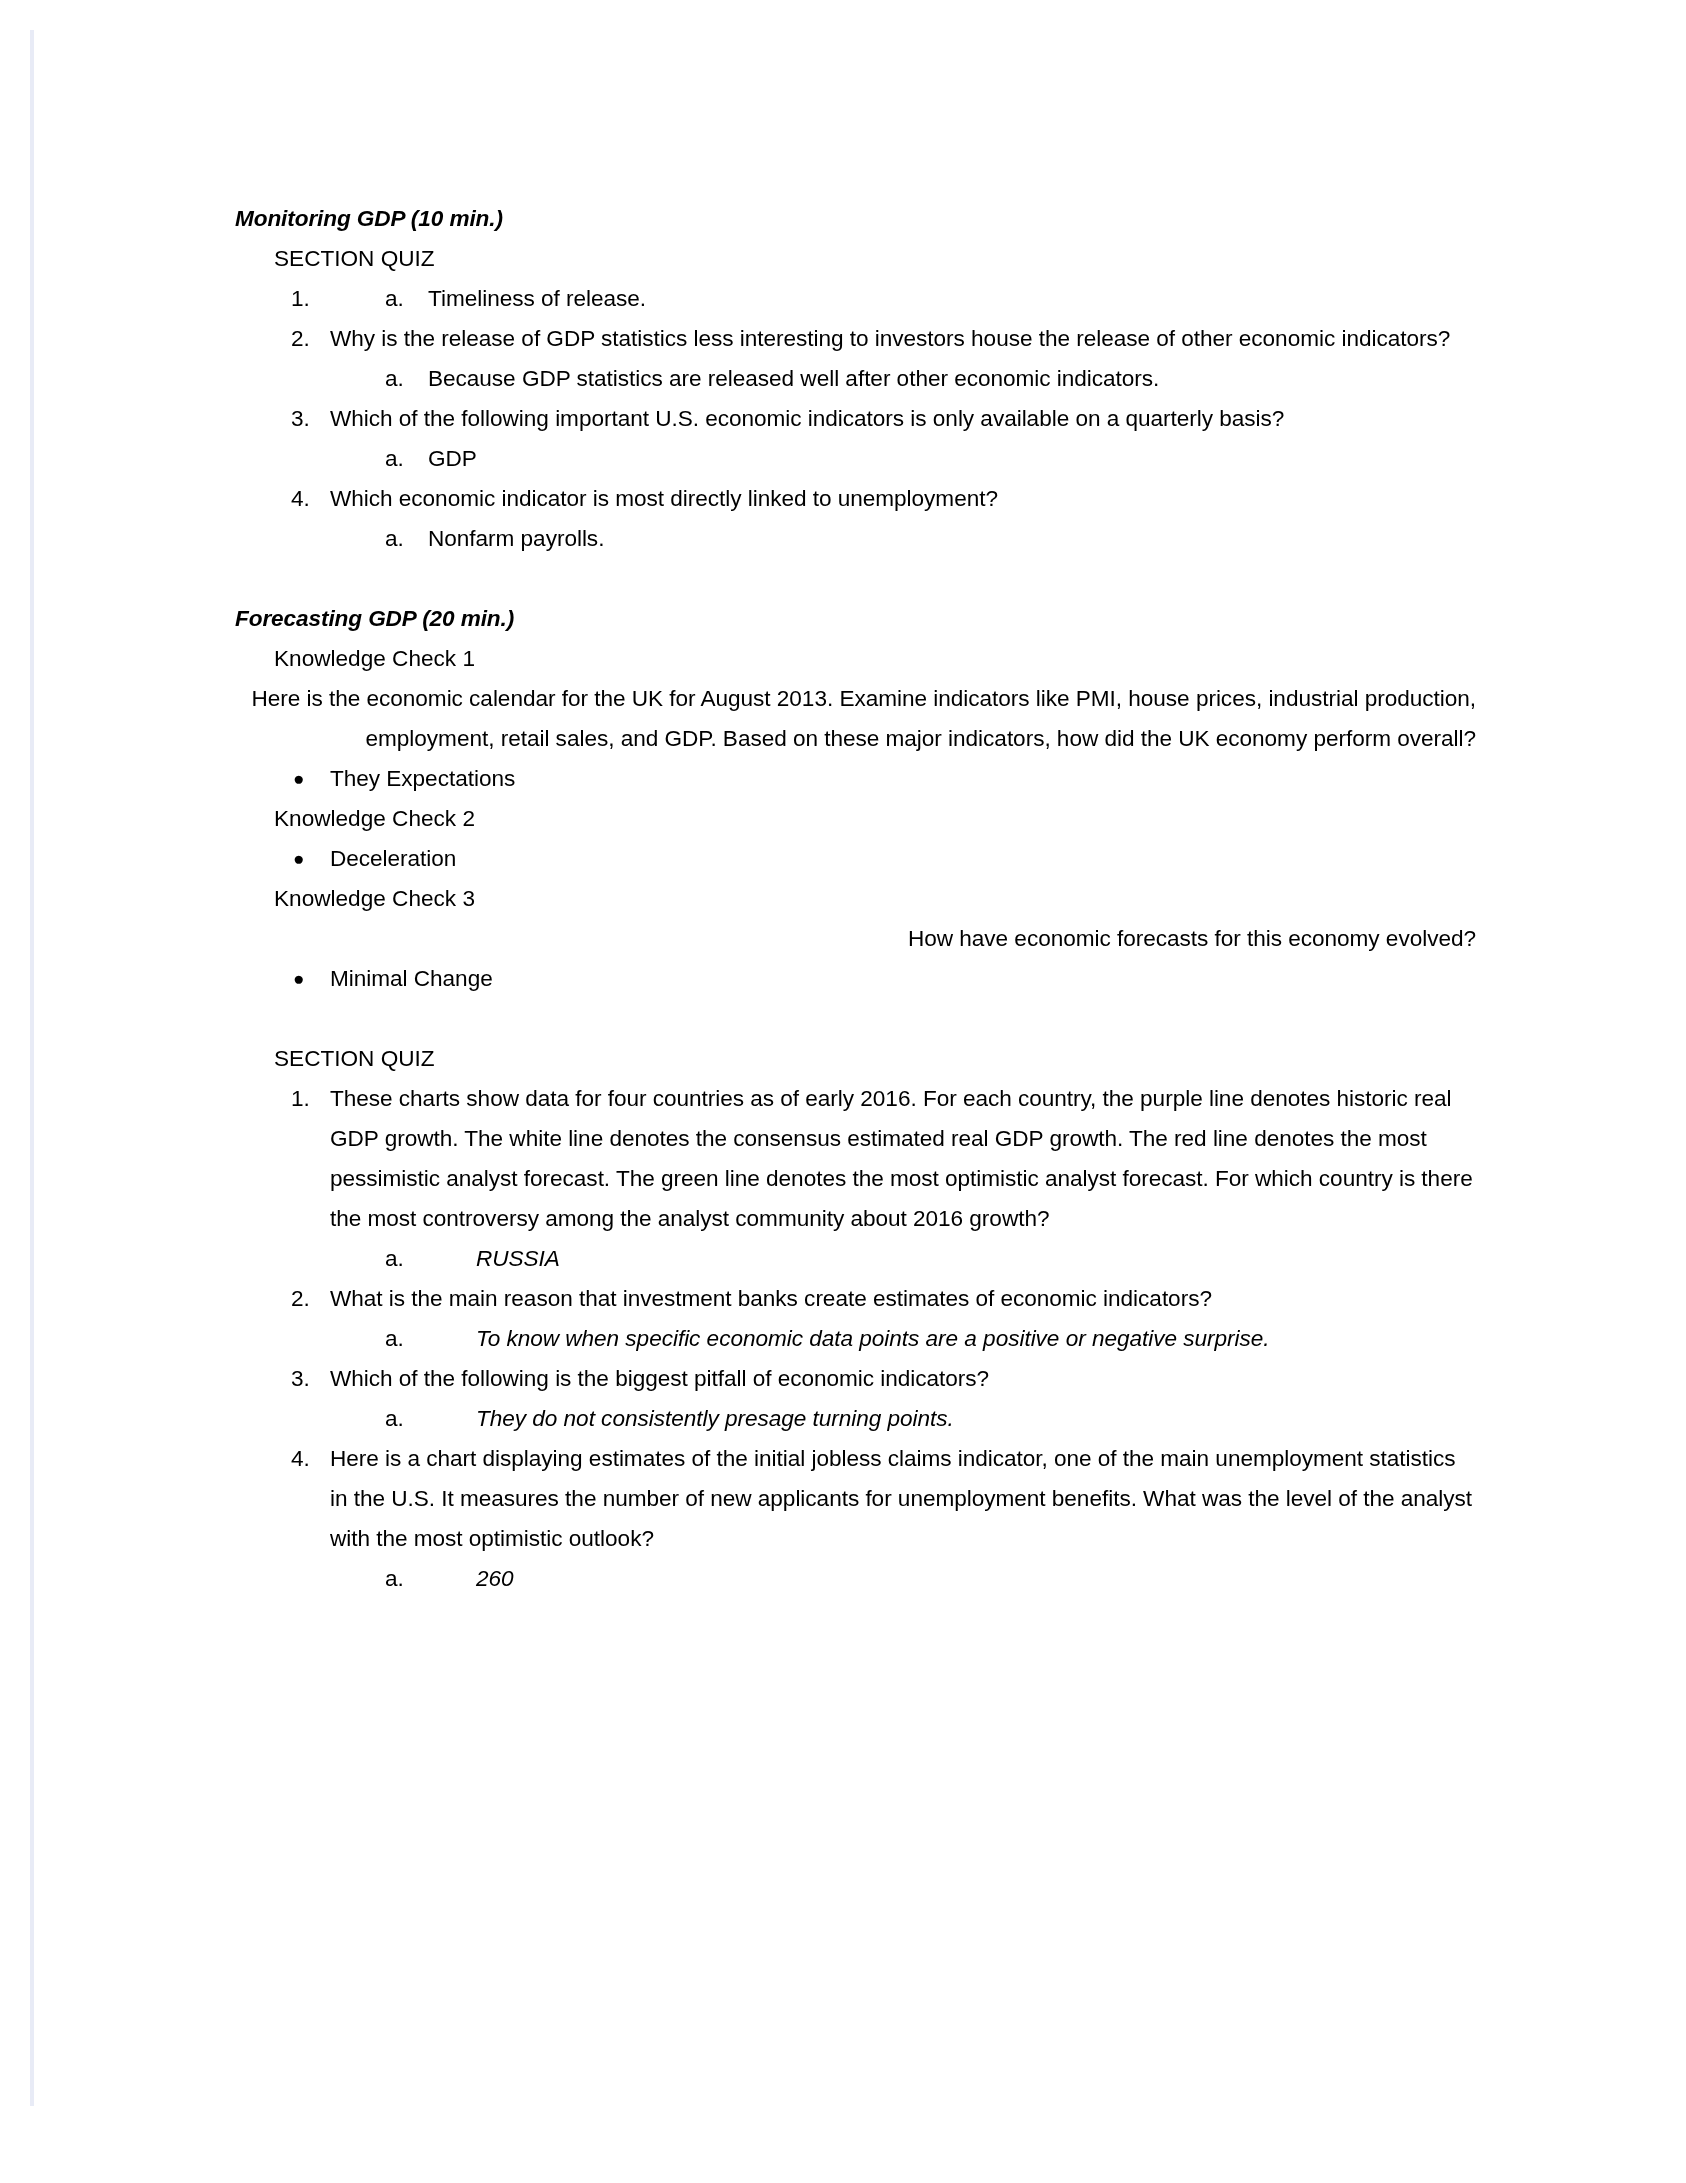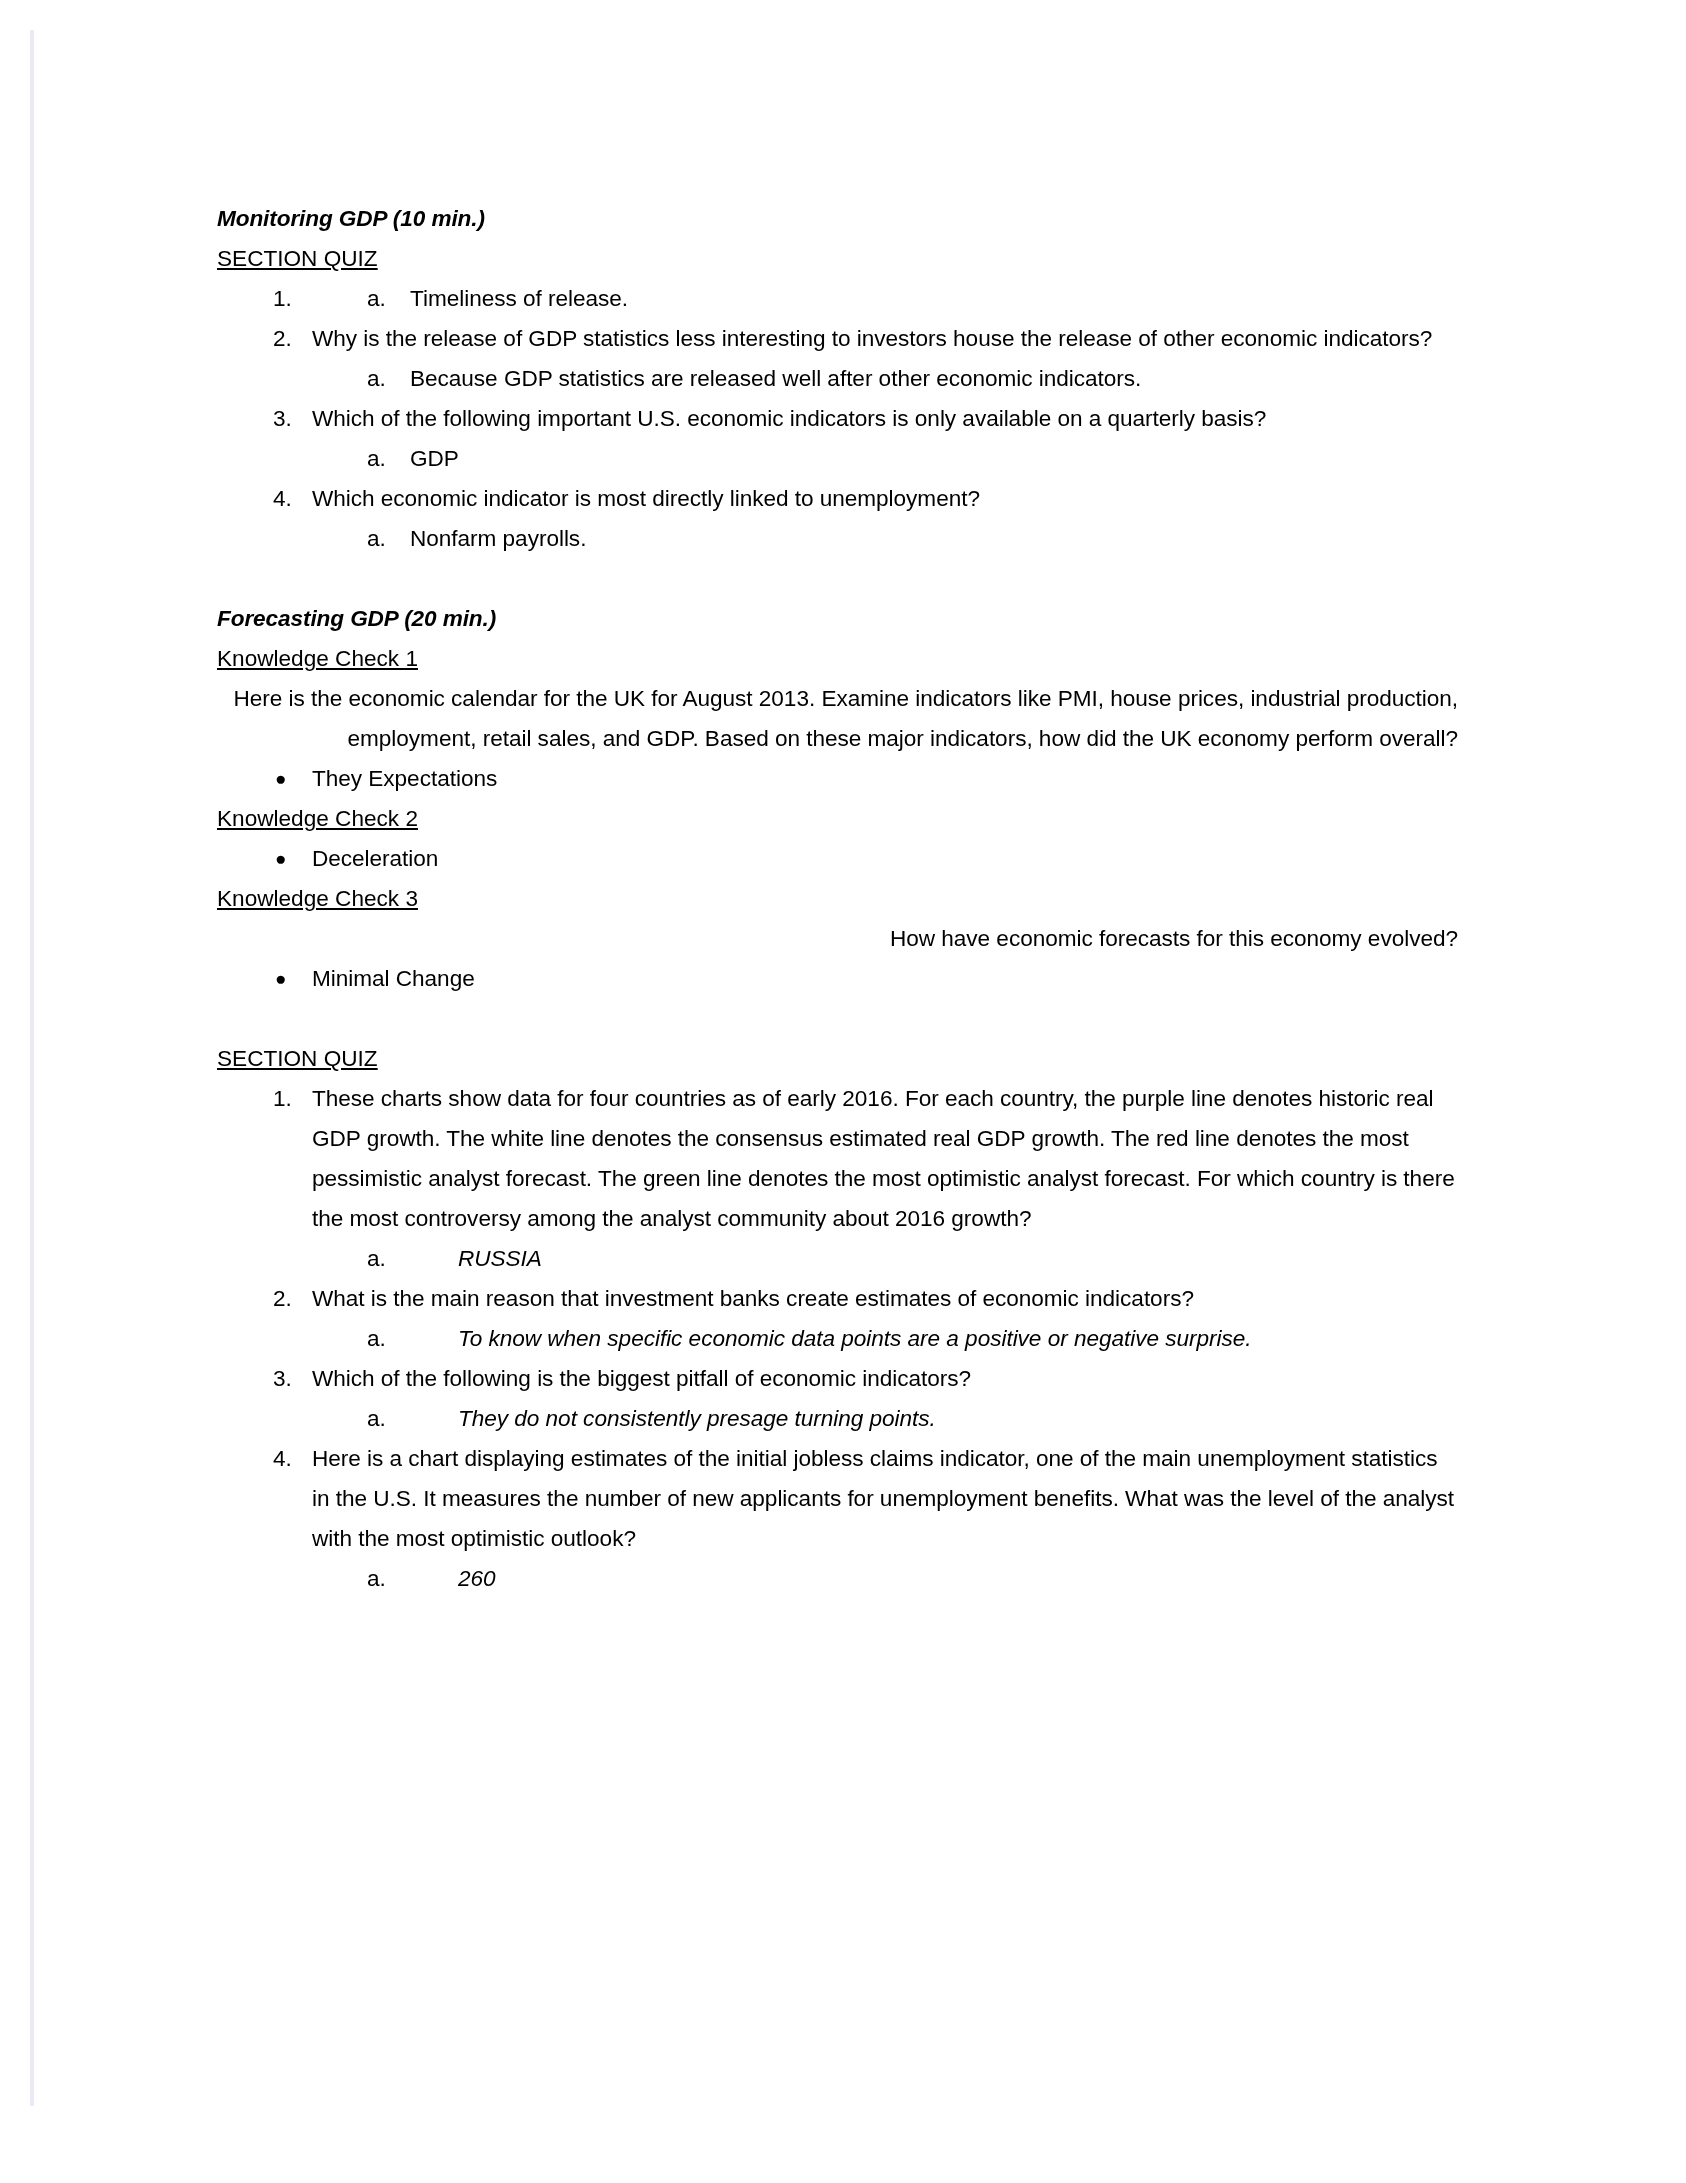--- a/index.html
+++ b/index.html
@@ -23,43 +23,43 @@
     position: absolute;
     left: 30px;
     top: 30px;
     width: 3.9px;
     height: 2076px;
     background: #e8ebf6;
   }
 
   .page {
     position: absolute;
-    left: 217px;
+    left: 235px;
     top: 199px;
     width: 1241px;
   }
 
   
   .h-section {
     font-weight: bold;
     font-style: italic;
     font-size: 22.6px;
     line-height: 40px;
     letter-spacing: -0.1px;
     white-space: nowrap;
   }
 
   .h-underline {
     font-size: 22.6px;
     line-height: 40px;
     white-space: nowrap;
   }
   .h-underline > span {
-    text-decoration: underline;
     text-underline-offset: 2.3px;
+    margin-left: 39px;
   }
 
   .para {
     font-size: 22.6px;
     line-height: 40px;
     letter-spacing: -0.04px;
     text-align: right;
   }
 
   .spacer {

